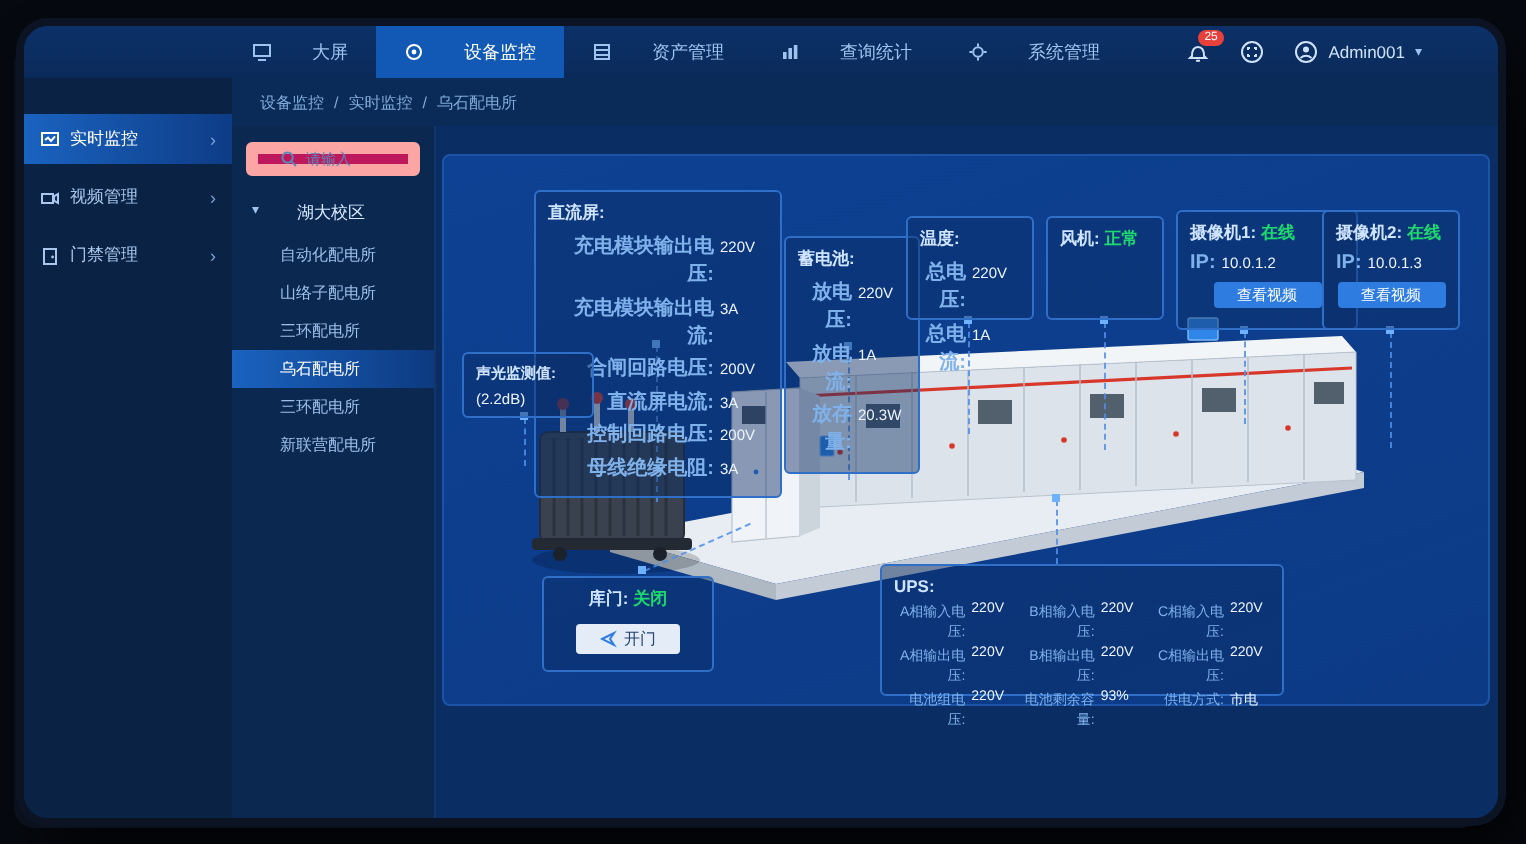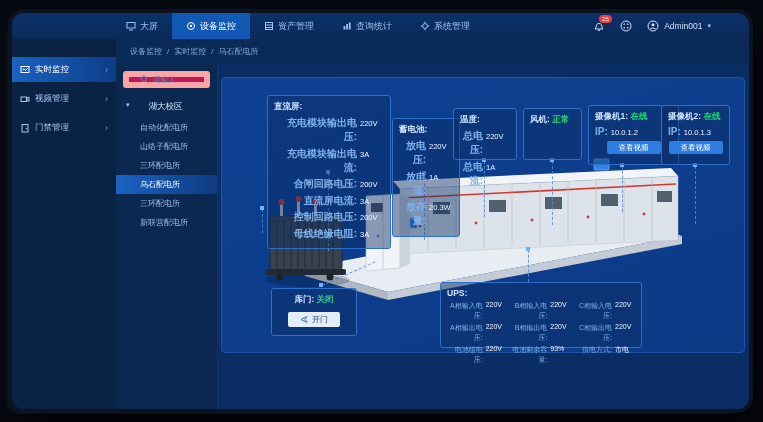--- a/index.html
+++ b/index.html
@@ -9,21 +9,21 @@
 
   
   #window { position:absolute; left:12px; top:13px; width:737px; height:396px;
     background:#0a2c5e; border-radius:12px; overflow:hidden;
     box-shadow:0 0 0 4px #0c1322, -7px 7px 0 -2px #0a101c, 12px 18px 30px rgba(0,0,0,.75); }
 
   
   #topnav { position:absolute; left:0; top:0; width:737px; height:26px;
     background:linear-gradient(#0c3168,#0a2a5a); display:flex; align-items:stretch; z-index:5; }
   .nav-items { display:flex; margin-left:100px; }
-  .nav-item { display:flex; align-items:center; gap:4px; padding:0 14px; font-size:9px;
+  .nav-item { display:flex; align-items:center; gap:20px; padding:0 14px; font-size:9px;
     color:#9ec3ee; cursor:pointer; }
   .nav-item.active { background:#1159b4; color:#fff; }
   .nav-right { margin-left:auto; display:flex; align-items:center; gap:15px; padding-right:38px; }
   .navic { display:inline-flex; }
   .bell-wrap { position:relative; }
   .badge { position:absolute; top:-5px; left:6px; background:#e8413c; color:#fff;
     font-size:6px; line-height:8px; padding:0 3px; border-radius:5px; }
   .user { display:flex; align-items:center; gap:5px; color:#cfe2f8; font-size:8.5px; cursor:pointer; }
   .caret { color:#9ec3ee; font-size:7px; }
 
@@ -403,20 +403,26 @@
 
       <div class="card" style="left:439px; top:27px; width:69px; height:60px;">
         <div class="title"><span>摄像机2:</span> <span class="status-green">在线</span></div>
         <div class="crow" style="justify-content:flex-start;">
             <span class="lbl">IP:</span>
             <span class="val">10.0.1.3</span>
           </div>
         <button class="btn-blue">查看视频</button>
       </div>
 
+      <div class="card" style="left:9px; top:98px; width:66px; height:33px;">
+        <div class="title" style="font-size:7.5px; margin-bottom:1px;">声光监测值:</div>
+        <div class="crow" style="justify-content:flex-start;">
+            <span class="val">(2.2dB)</span>
+          </div>
+      </div>
 
       <div class="card" style="left:49px; top:210px; width:86px; height:48px;">
         <div class="title" style="text-align:center;"><span>库门:</span> <span class="status-green">关闭</span></div>
         <button class="btn-light">
           <span>
             <svg width="9" height="9" viewBox="0 0 9 9">
                 <path d="M1 4.5 L7 1.5 L5 4.5 L7 7.5 Z" fill="none" stroke="#2e7ce0"></path>
               </svg>
           </span>
           <span>开门</span>

